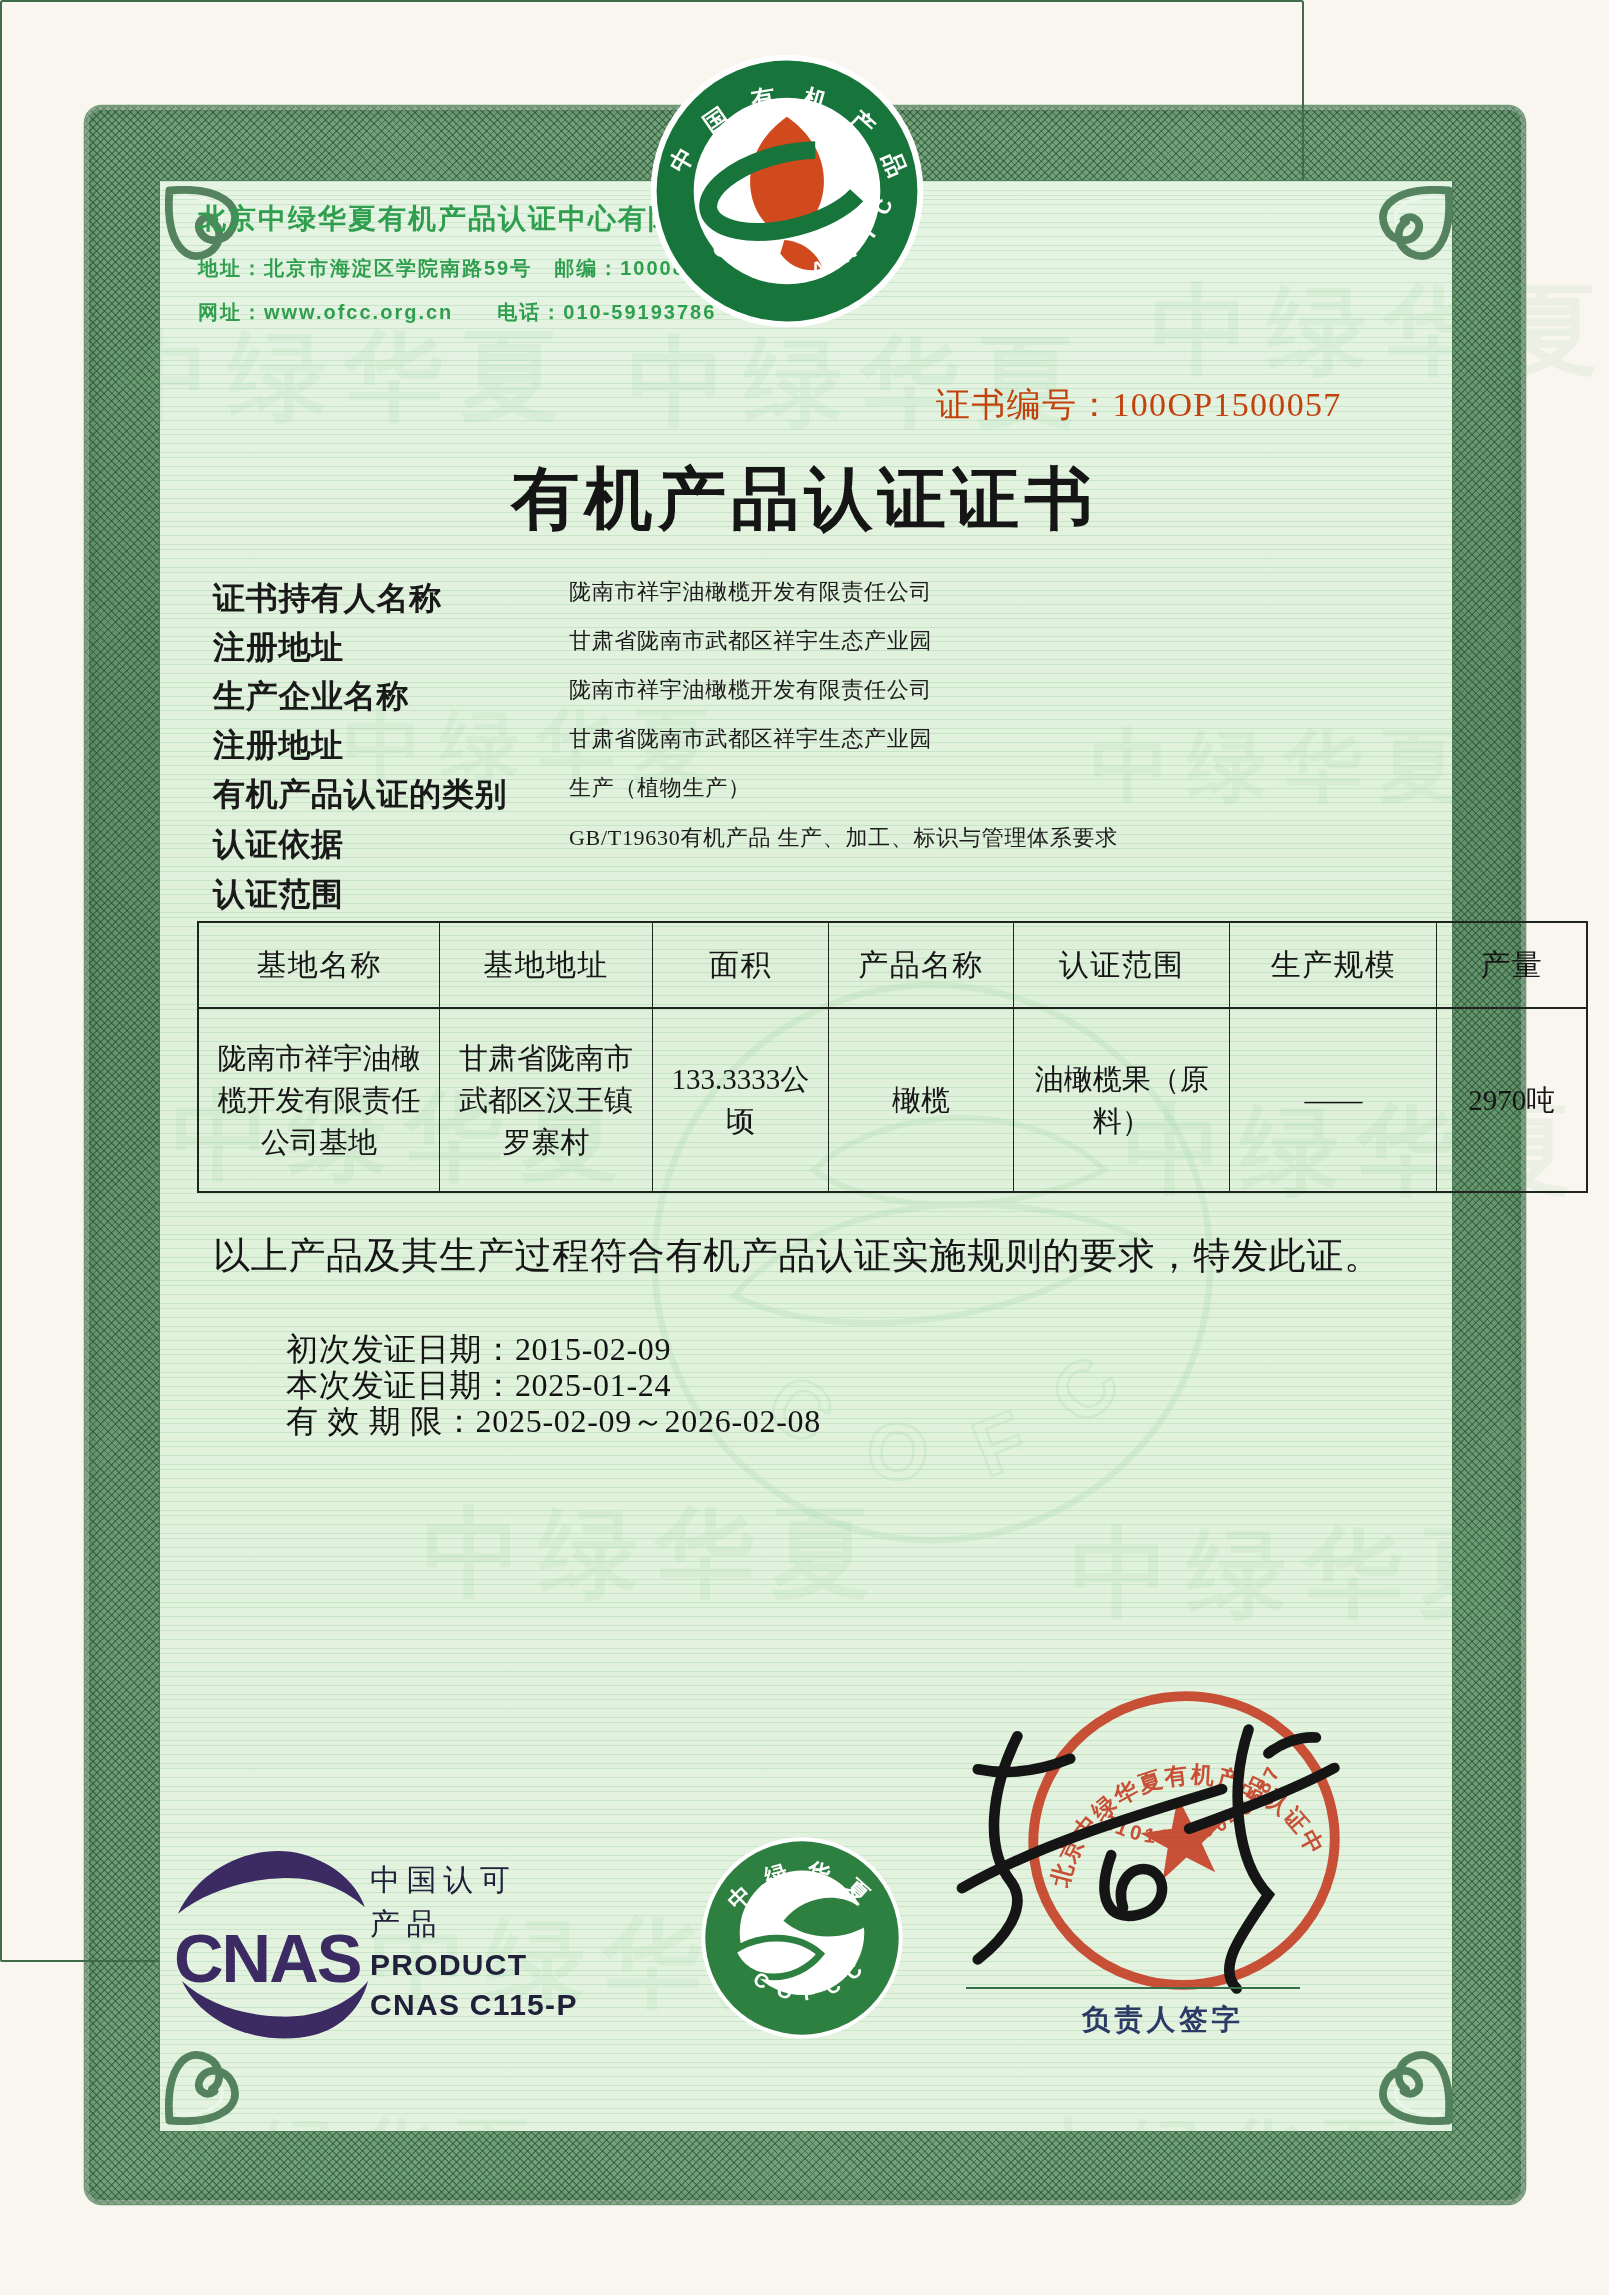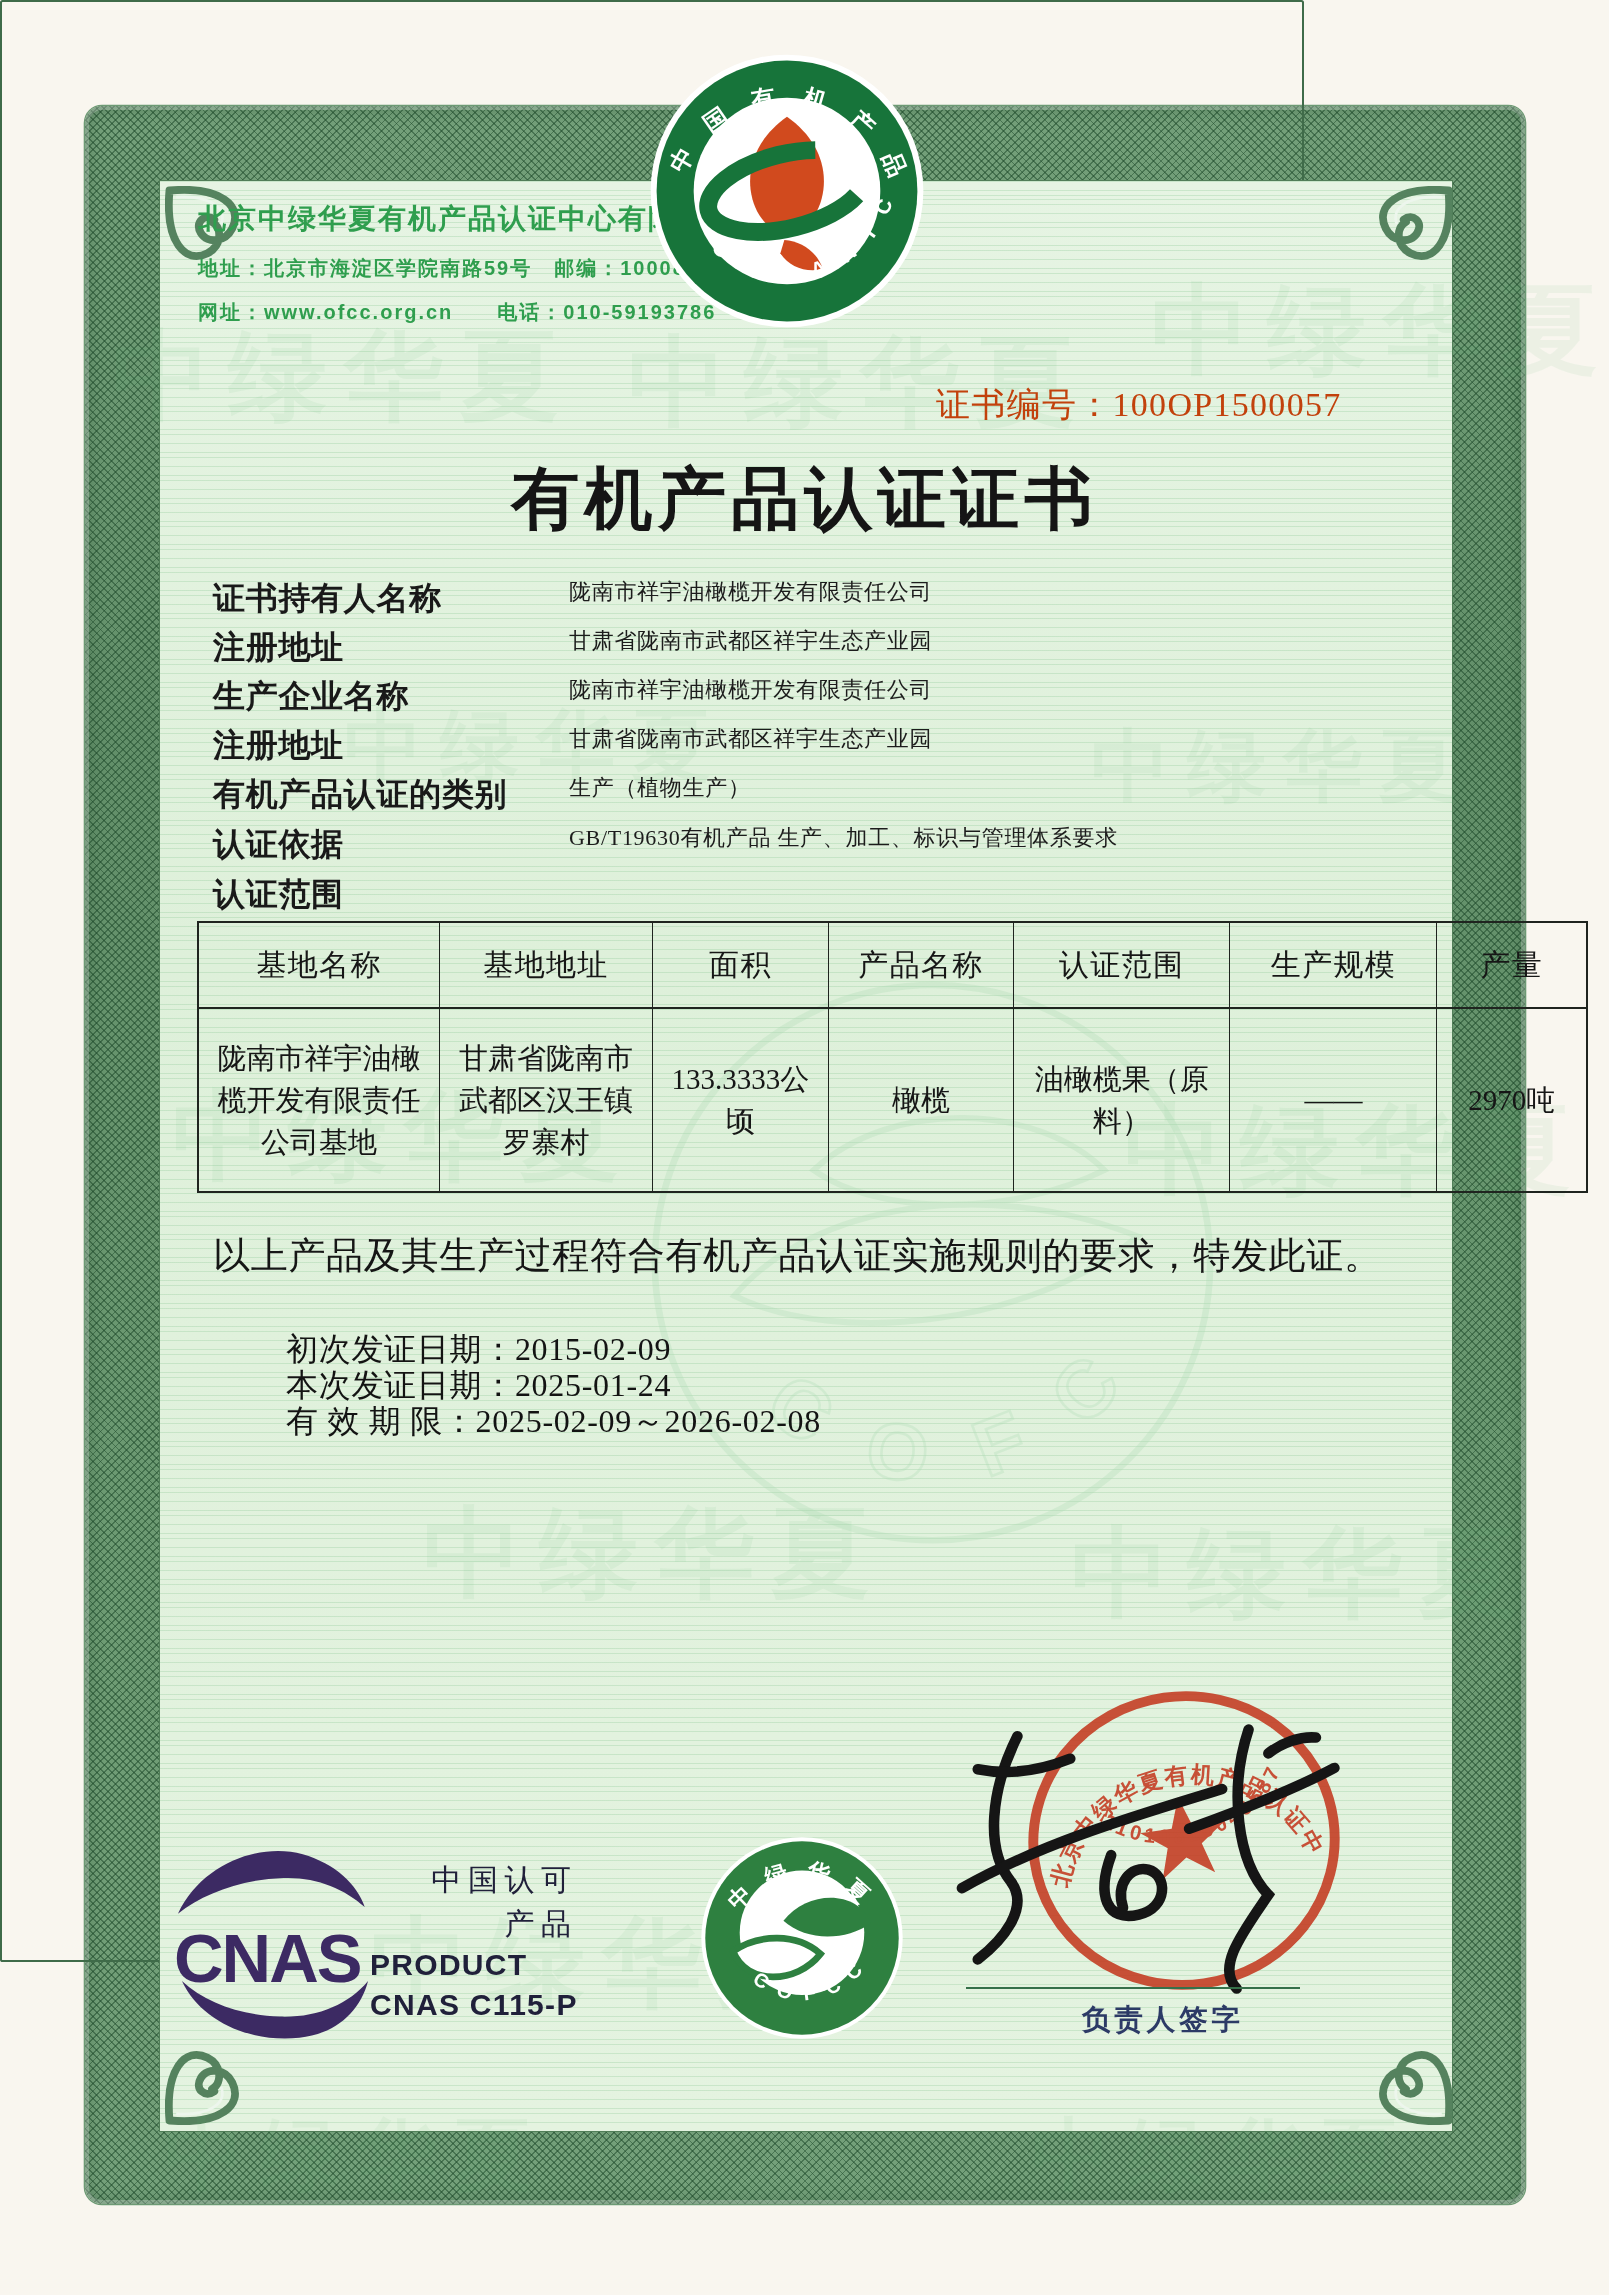--- a/index.html
+++ b/index.html
@@ -54,21 +54,21 @@
   table.scope tbody td{height:177px;font-size:29px;line-height:42px;}
 
   .statement{position:absolute;left:213px;top:1231px;width:1204px;font-family:"Liberation Serif",serif;
              font-size:37px;color:#161616;letter-spacing:0.7px;}
 
   .dates{position:absolute;left:286px;top:1328px;font-family:"Liberation Serif",serif;color:#131313;}
   .dline{font-size:32px;height:36px;letter-spacing:0.7px;}
 
   .cnas-logo{position:absolute;left:167px;top:1845px;}
   .acc-text{position:absolute;left:370px;top:1860px;color:#20203a;}
-  .acc-cn{font-family:"Liberation Serif",serif;font-size:30px;letter-spacing:6.6px;height:44px;text-align:right;}
+  .acc-cn{font-family:"Liberation Serif",serif;font-size:30px;letter-spacing:6.6px;height:44px;}
   .acc-en{font-size:30px;font-weight:bold;letter-spacing:1.3px;height:40px;}
   .cofcc-logo{position:absolute;left:696px;top:1832px;}
 
   .stamp{position:absolute;left:1012px;top:1675px;opacity:.88;transform:rotate(-8deg);}
   .signature{position:absolute;left:938px;top:1690px;}
   .sign-line{position:absolute;left:966px;top:1987px;width:334px;height:2px;background:#35704a;}
   .sign-label{position:absolute;left:1082px;top:2001px;font-size:28.4px;font-weight:bold;color:#2c3a66;
               letter-spacing:4px;}
 </style>
 </head>

